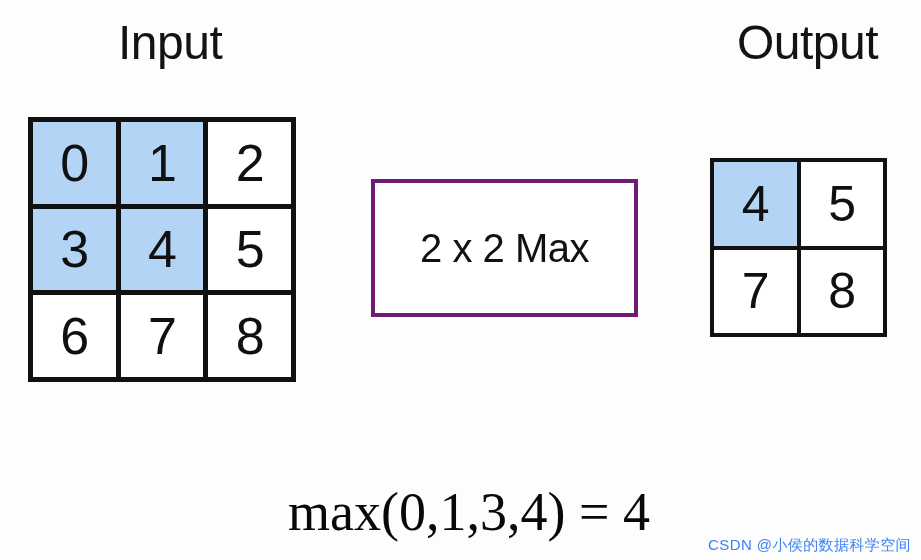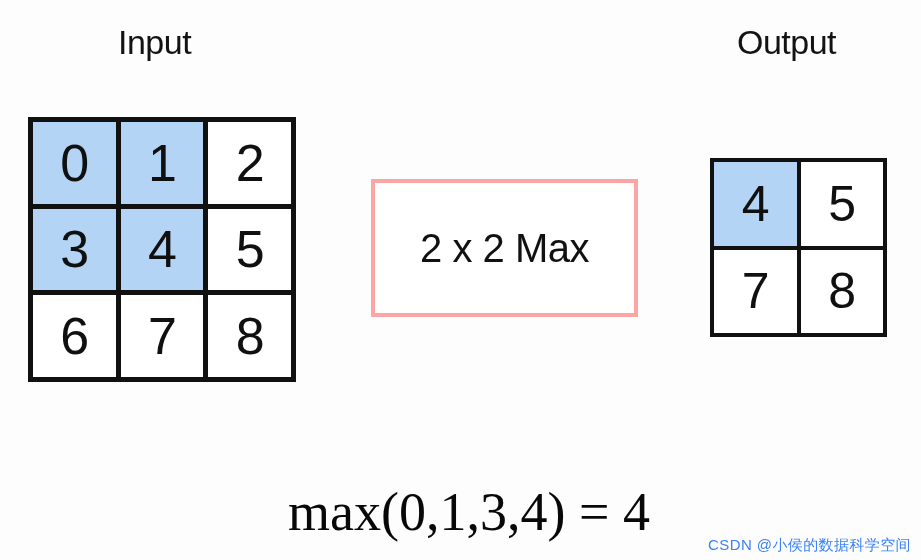--- a/index.html
+++ b/index.html
@@ -9,21 +9,21 @@
     font-family:"Liberation Sans", sans-serif;
     position:relative;
     overflow:hidden;
     color:#0d0d0d;
   }
   .stage{position:absolute;inset:0;}
 
   
   .heading{
     position:absolute;
-    font-size:34px;
+    font-size:48px;
     line-height:41px;
     font-weight:400;
     letter-spacing:-0.5px;
     color:#131313;
     white-space:nowrap;
   }
   #input-title{left:118px;top:22px;}
   #output-title{left:737px;top:22px;}
 
   
@@ -63,21 +63,21 @@
   }
   .cell.hl{background:#b3d4f5;}
   #output-grid .cell{font-size:50px;}
 
   
   #op-box{
     position:absolute;
     left:371px;top:179px;
     width:267px;height:138px;
     box-sizing:border-box;
-    border:4px solid #fca5a5;
+    border:4px solid #701a75;
     background:#ffffff;
     display:flex;
     flex-direction:column;
     align-items:center;
     justify-content:center;
   }
   .op-line{
     font-size:40px;
     line-height:47px;
     color:#111;

